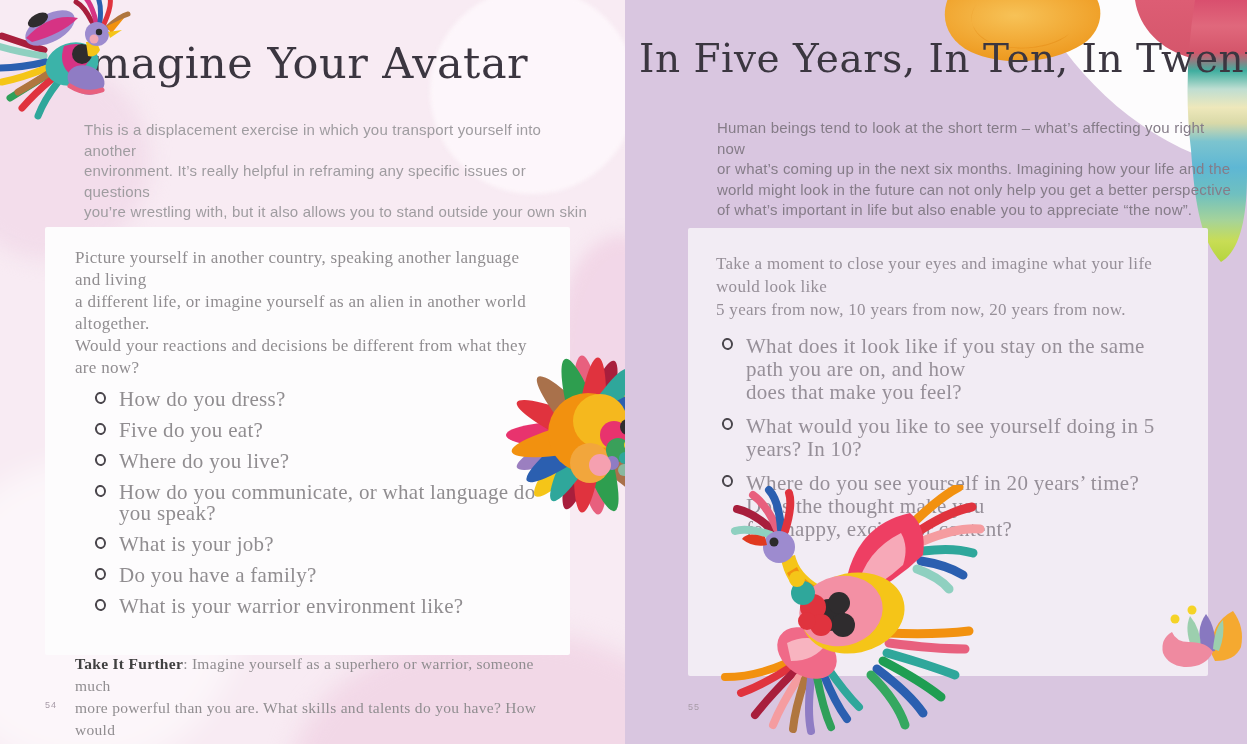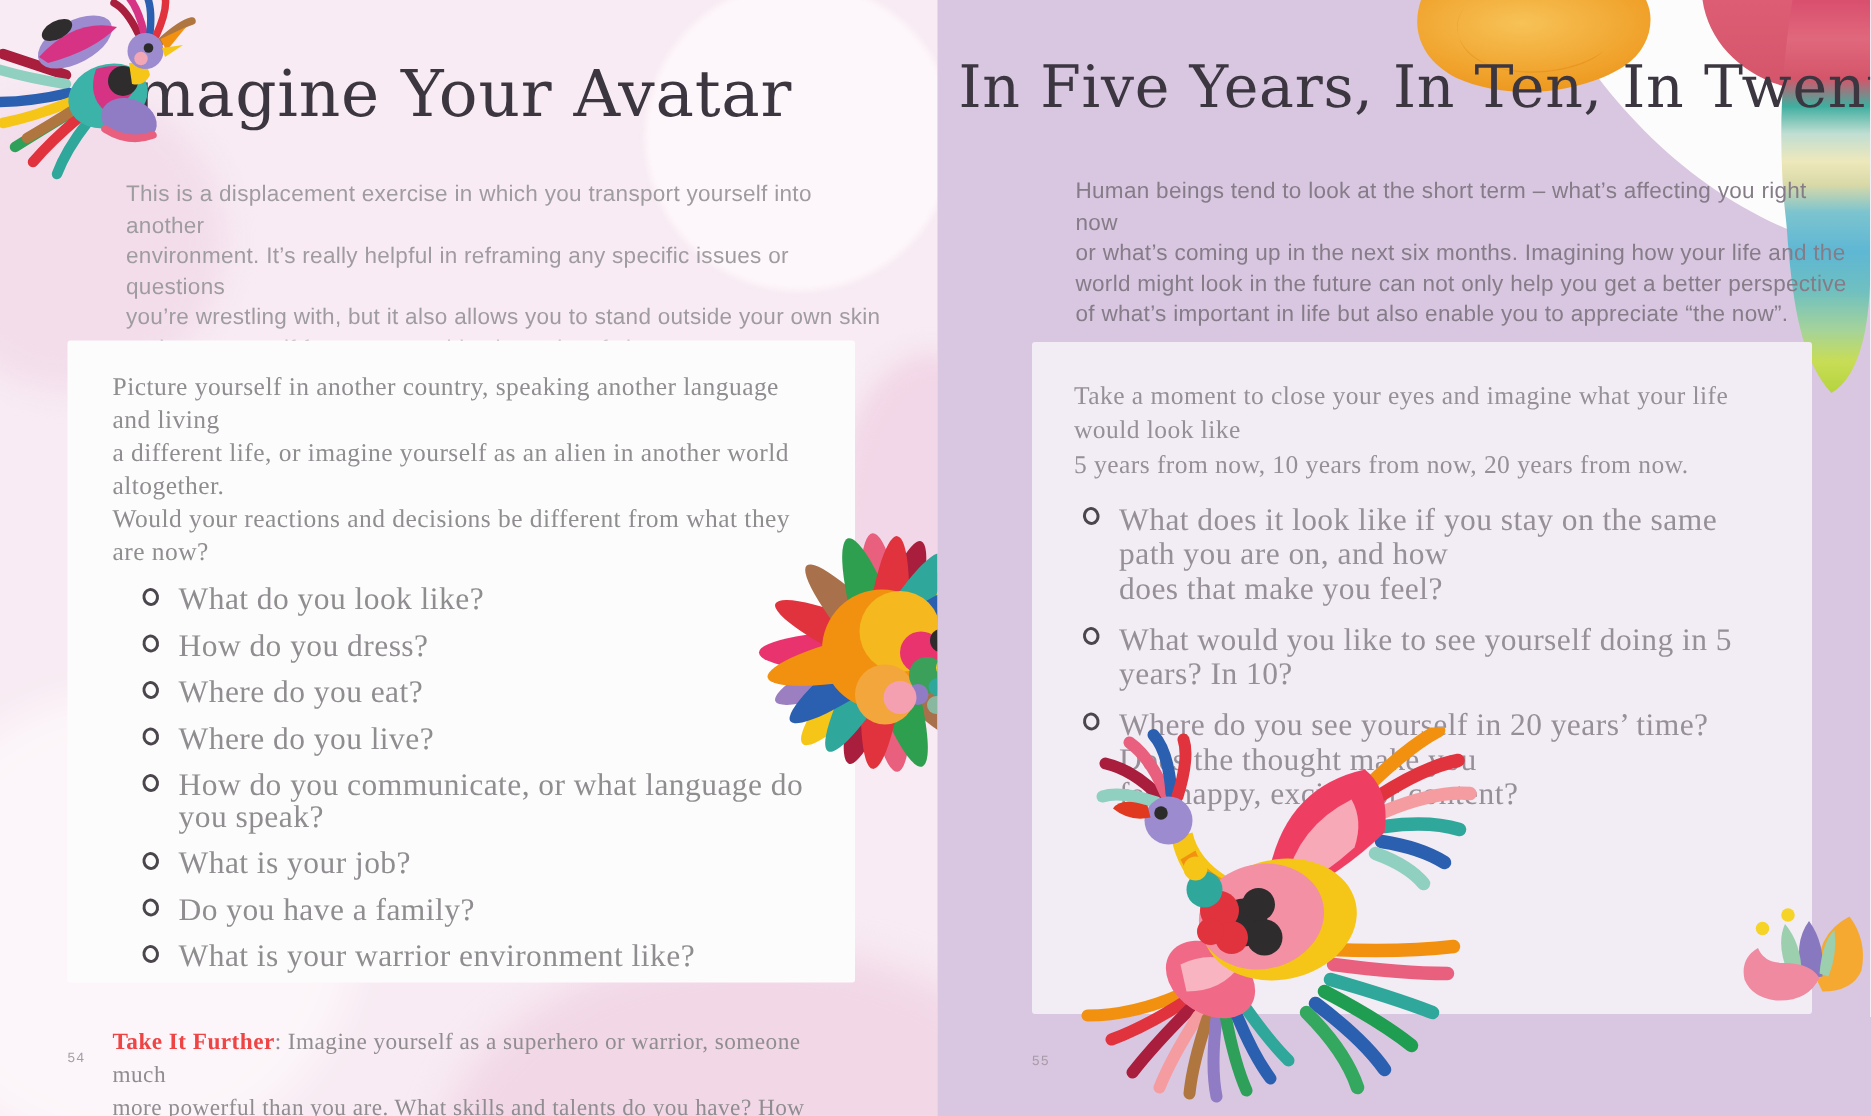--- a/index.html
+++ b/index.html
@@ -35,21 +35,21 @@
   ul.qlist{list-style:none;}
   .exbox-left ul.qlist{margin:10px 0 0 20px;}
   .exbox-right ul.qlist{margin:14px 0 0 6px;}
   ul.qlist li{display:flex;align-items:flex-start;font-size:21px;letter-spacing:.3px;}
   .exbox-left ul.qlist li{line-height:21px;margin-bottom:10px;}
   .exbox-right ul.qlist li{line-height:23px;margin-bottom:11px;}
   .bullet{display:inline-block;flex:none;width:11px;height:12px;border:2px solid #4a464c;border-radius:50%;
           margin:3px 13px 0 0;transform:rotate(-10deg);}
   .btext{white-space:pre-line;}
   .further{margin-top:14px;font-size:15.5px;line-height:22px;letter-spacing:.3px;white-space:pre-line;}
-  .further b{color:#ef4444;}
+  .further b{color:#404040;}
   .pagenum{position:absolute;font-size:9px;color:var(--page-num);letter-spacing:1px;}
   .pn-left{left:45px;top:700px;width:500px;}
   .pn-right{left:63px;top:702px;width:520px;}
   .art{position:absolute;}
 </style>
 </head>
 <body>
 
 <div class="spread">
 
@@ -65,33 +65,29 @@
 environment. It’s really helpful in reframing any specific issues or questions
 you’re wrestling with, but it also allows you to stand outside your own skin
 and see yourself from a more objective point of view.</div>
 
     <div class="exbox exbox-left">
       <div class="lead">Picture yourself in another country, speaking another language and living
 a different life, or imagine yourself as an alien in another world altogether.
 Would your reactions and decisions be different from what they are now?</div>
       <ul class="qlist">
 
-          <li>
-            <span class="bullet"></span>
-            <span class="btext">What do you look like?</span>
-          </li>
 
           <li>
             <span class="bullet"></span>
             <span class="btext">How do you dress?</span>
           </li>
 
           <li>
             <span class="bullet"></span>
-            <span class="btext">Where do you eat?</span>
+            <span class="btext">Five do you eat?</span>
           </li>
 
           <li>
             <span class="bullet"></span>
             <span class="btext">Where do you live?</span>
           </li>
 
           <li>
             <span class="bullet"></span>
             <span class="btext">How do you communicate, or what language do you speak?</span>

